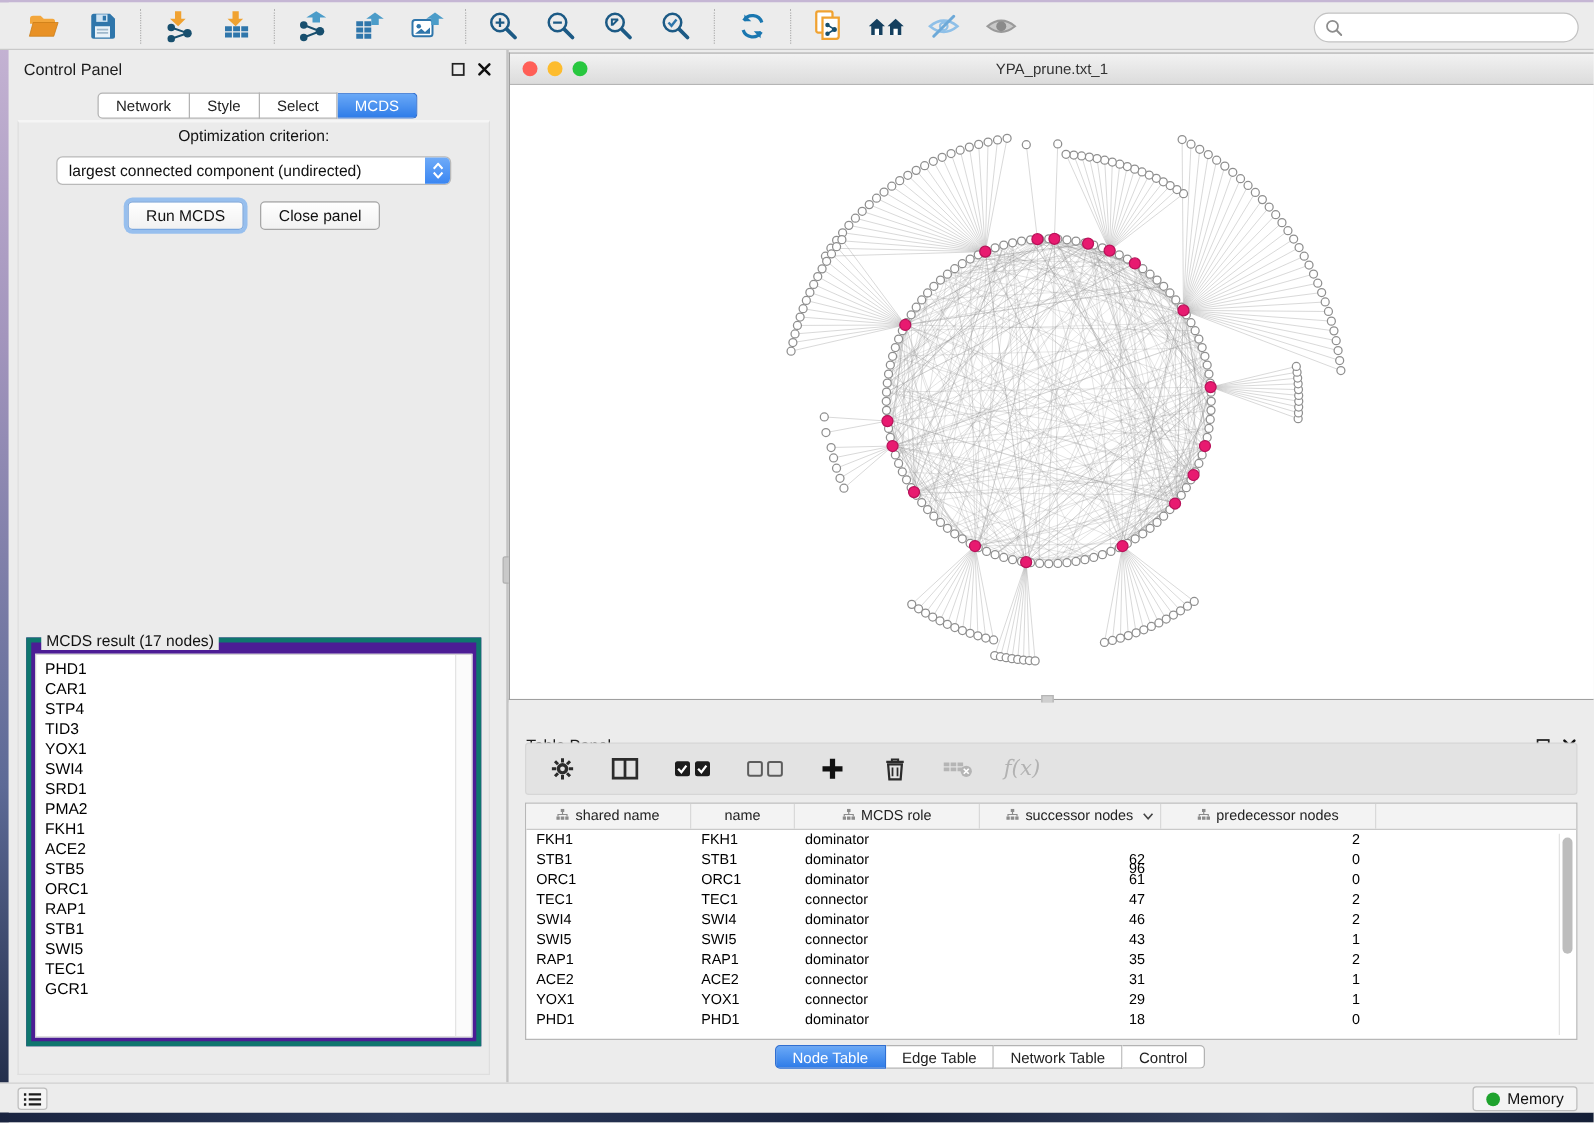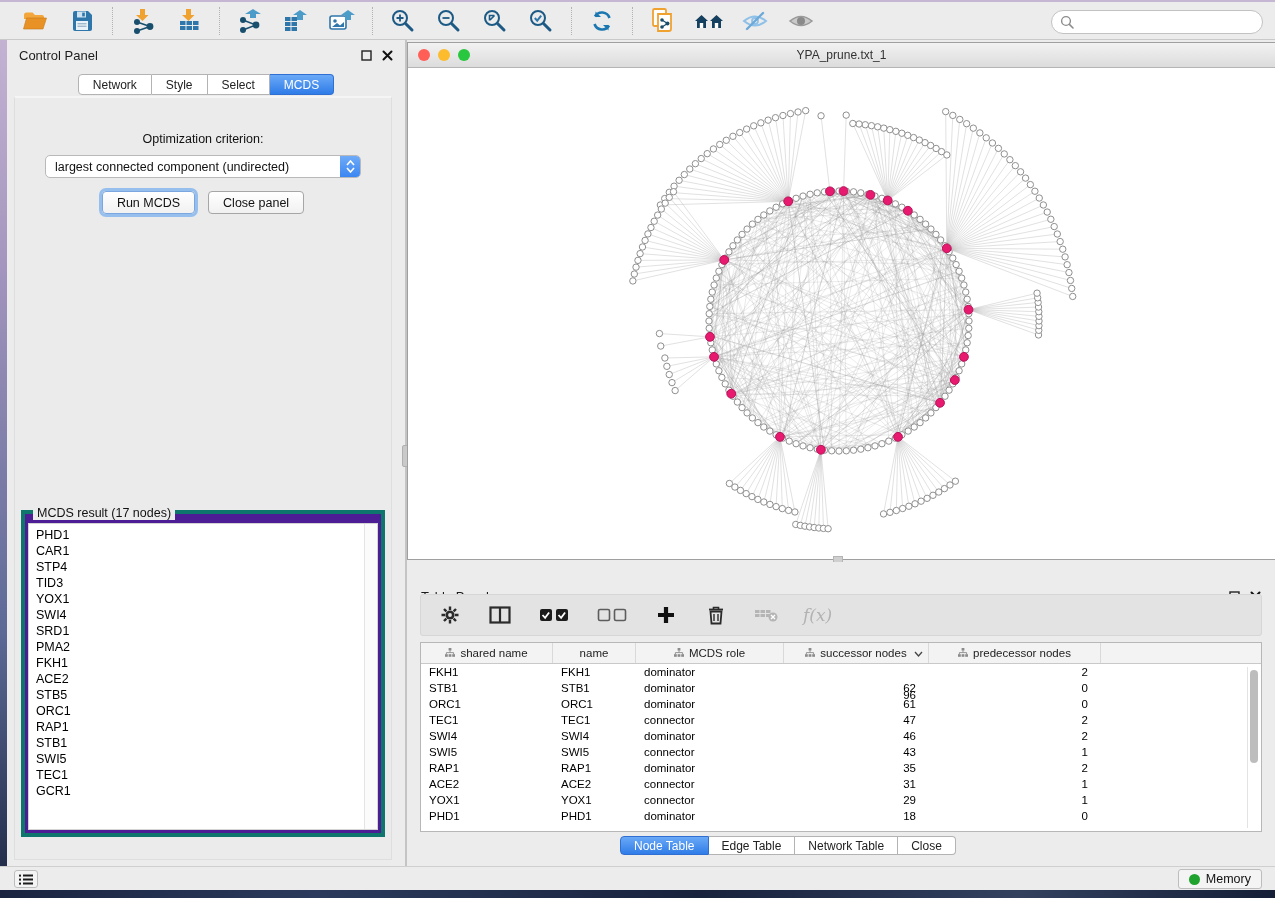--- a/index.html
+++ b/index.html
@@ -33,21 +33,21 @@
   .cp-title { font-size:13px; color:#1c1c1c; }
   .win-icons { margin-left:auto; display:flex; gap:10px; align-items:center; }
   .tabs-row { display:flex; justify-content:center; margin-top:4px; }
   .tab { height:21px; padding:0 14px; font-size:12px; display:flex; align-items:center;
     background:#fff; border:1px solid #b3b3b3; border-left:none; color:#222; cursor:default; }
   .tab:first-child { border-left:1px solid #b3b3b3; border-radius:4px 0 0 4px; }
   .tab:last-child { border-radius:0 4px 4px 0; }
   .tab.active { background:linear-gradient(#6aa9f7,#2f7ce8); color:#fff; border-color:#2f6fd2; }
   .cp-body { position:absolute; left:7px; right:13px; top:56px; bottom:6px;
     background:#ebebeb; border:1px solid #dedede; border-top:2px solid #f5f5f5; }
-  .opt-label { text-align:center; margin-top:34px; font-size:12.5px; color:#111; }
+  .opt-label { text-align:center; margin-top:4px; font-size:12.5px; color:#111; }
   .combo { margin:9px auto 0; width:316px; height:23px; background:#fff;
     border:1px solid #b9b9b9; border-radius:5px; display:flex; align-items:center; cursor:default; }
   .combo-text { flex:1; font-size:12.5px; padding-left:9px; color:#111; white-space:nowrap; }
   .combo-step { width:20px; height:21px; margin-right:0px; border-radius:0 4px 4px 0;
     background:linear-gradient(#6fabf8,#3a86f2); display:flex; flex-direction:column;
     align-items:center; justify-content:center; gap:1px; }
   .btn-row { display:flex; justify-content:center; gap:13px; margin-top:13px; }
   .pbtn { height:23px; padding:0 14px; font-size:12.5px; color:#111;
     background:linear-gradient(#ffffff,#f1f1f1); border:1px solid #a6a6a6; border-radius:4px; cursor:default; }
   .pbtn.focused { box-shadow:0 0 0 3px rgba(106,168,240,.65); border-color:#7aa7df; }
@@ -1402,21 +1402,21 @@
       </div>
     <div class="tscroll">
       <div class="tthumb"></div>
     </div>
   </div>
 
   <div class="tp-tabs">
     <div class="btab active">Node Table</div>
     <div class="btab">Edge Table</div>
     <div class="btab">Network Table</div>
-    <div class="btab">Close</div>
+    <div class="btab">Control</div>
   </div>
 </div>
 
 <div class="abs statusbar">
   <div class="sb-left">
     <svg width="14" height="11" viewBox="0 0 14 11">
         <g stroke="#1c1c1c" stroke-width="1.8">
           <path d="M4 1.5 H14 M4 5.5 H14 M4 9.5 H14"></path>
         </g>
         <g fill="#1c1c1c">

